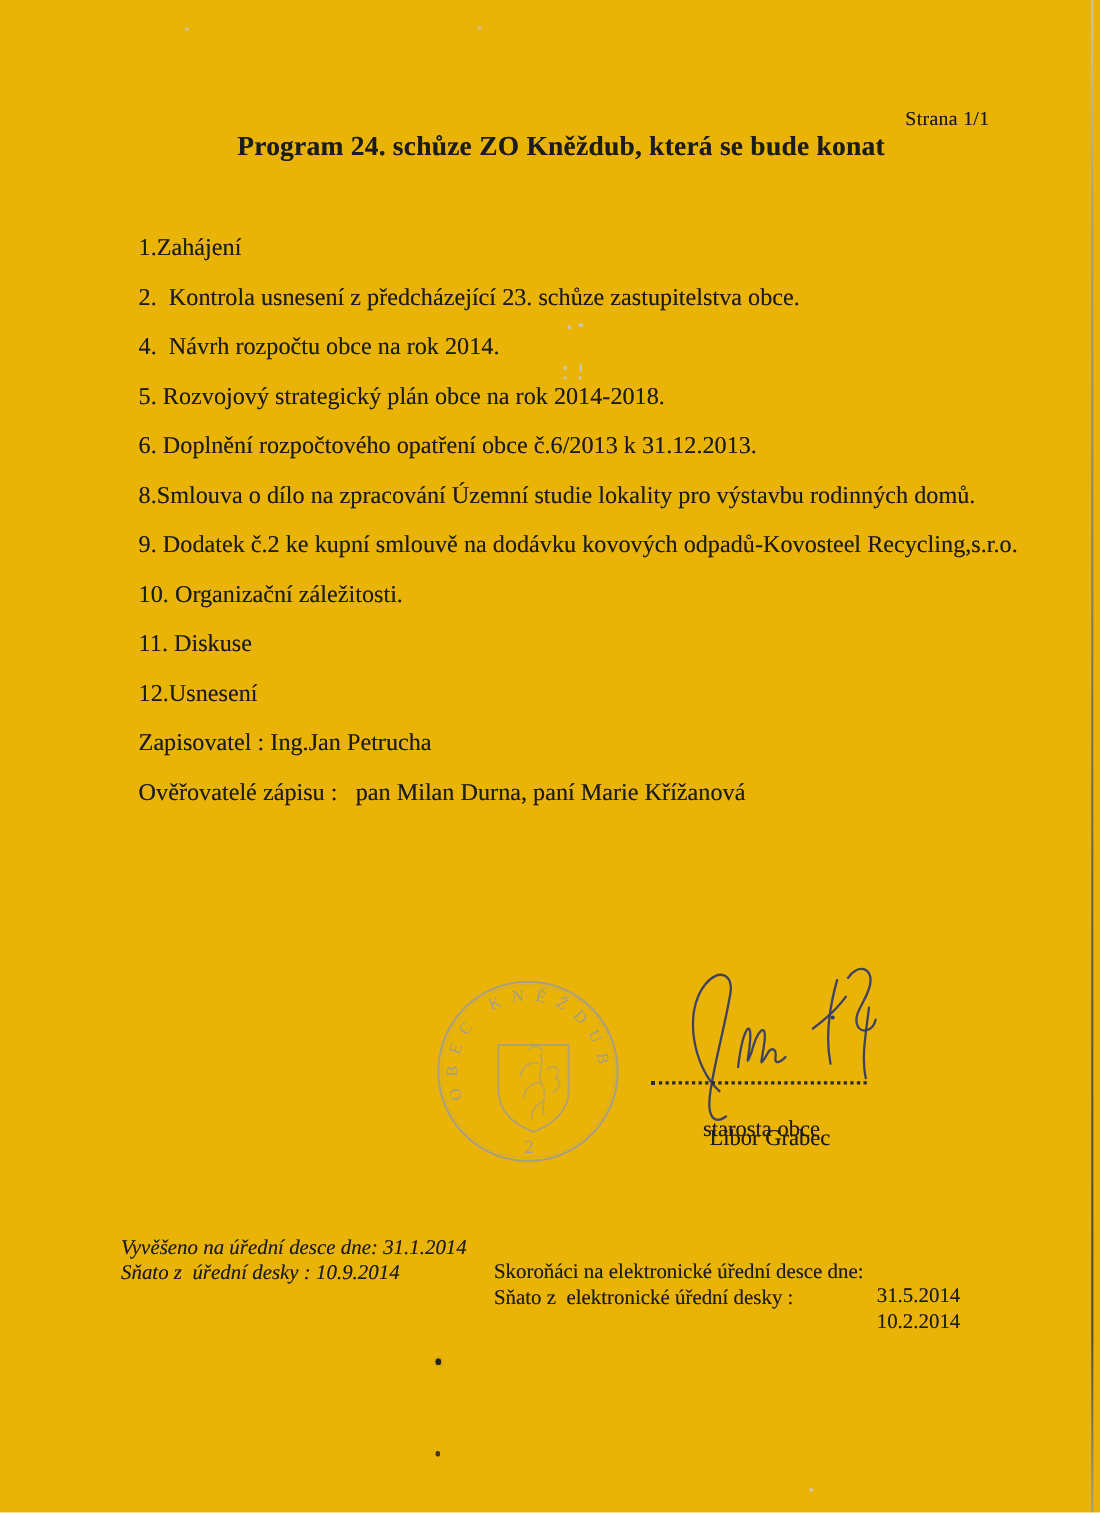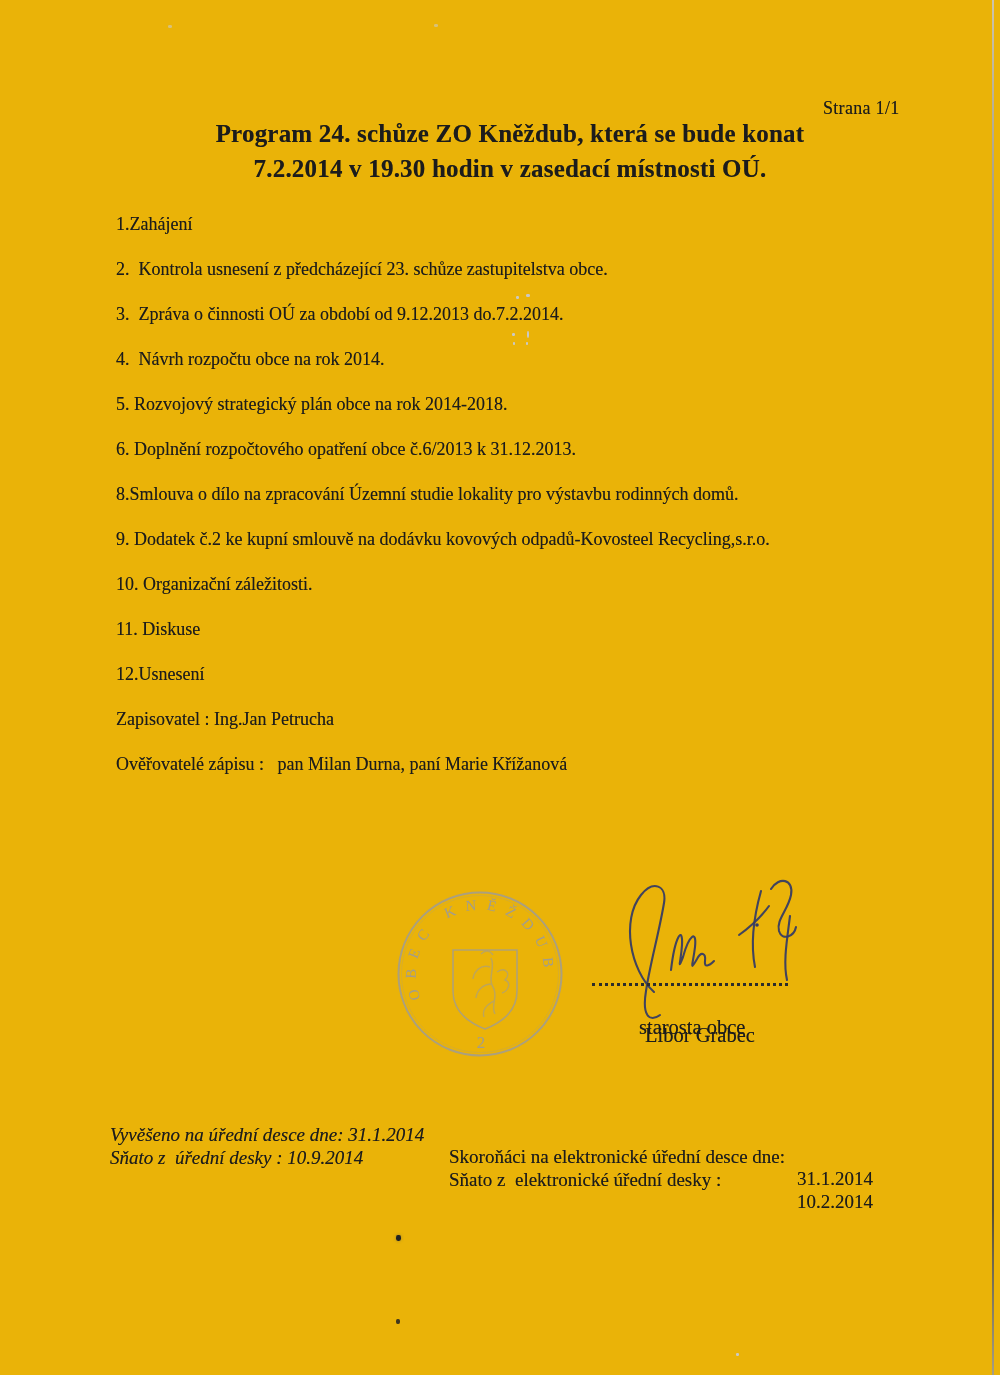--- a/index.html
+++ b/index.html
@@ -11,22 +11,22 @@
   }
   .scantext{ text-shadow:0 0 .5px rgba(30,30,30,.55); }
   #page-indicator{
     position:absolute;top:98px;left:823px;font-size:18px;letter-spacing:.3px;
   }
   #title-block{
     position:absolute;top:116px;left:20px;width:980px;text-align:center;
     font-weight:bold;font-size:25px;line-height:35px;letter-spacing:.2px;
   }
   #agenda-block{
-    position:absolute;top:202px;left:116px;width:780px;
-    font-size:18px;
+    position:absolute;top:202px;left:126px;width:780px;
+    font-size:22px;
   }
   .agenda-item,.sig-line{
     height:45px;line-height:45px;white-space:pre;
   }
   #stamp{position:absolute;left:395px;top:888px;width:170px;height:172px;}
   #stamp svg{display:block;}
   .stamp-stroke{stroke:var(--stamp,#9b9b9b);fill:none;}
   #signature-svg{position:absolute;left:608px;top:874px;width:190px;height:150px;}
   .ink{stroke:var(--ink,#323a66);fill:none;stroke-width:2.1;stroke-linecap:round;opacity:.92;}
   #dotted-line{
@@ -53,27 +53,25 @@
 </style>
 </head>
 <body>
 
 <div id="page">
 
   <div id="page-indicator" class="scantext">Strana 1/1</div>
 
   <div id="title-block">
     <div class="scantext">Program 24. schůze ZO Kněždub, která se bude konat</div>
-    <div class="scantext">7.2.2014 v 19.30 hodin v zasedací místnosti OÚ.</div>
   </div>
 
   <div id="agenda-block">
     <div class="agenda-item scantext">1.Zahájení</div>
     <div class="agenda-item scantext">2.  Kontrola usnesení z předcházející 23. schůze zastupitelstva obce.</div>
-    <div class="agenda-item scantext">3.  Zpráva o činnosti OÚ za období od 9.12.2013 do.7.2.2014.</div>
     <div class="agenda-item scantext">4.  Návrh rozpočtu obce na rok 2014.</div>
     <div class="agenda-item scantext">5. Rozvojový strategický plán obce na rok 2014-2018.</div>
     <div class="agenda-item scantext">6. Doplnění rozpočtového opatření obce č.6/2013 k 31.12.2013.</div>
     <div class="agenda-item scantext">8.Smlouva o dílo na zpracování Územní studie lokality pro výstavbu rodinných domů.</div>
     <div class="agenda-item scantext">9. Dodatek č.2 ke kupní smlouvě na dodávku kovových odpadů-Kovosteel Recycling,s.r.o.</div>
     <div class="agenda-item scantext">10. Organizační záležitosti.</div>
     <div class="agenda-item scantext">11. Diskuse</div>
     <div class="agenda-item scantext">12.Usnesení</div>
     <div class="sig-line scantext">Zapisovatel : Ing.Jan Petrucha</div>
     <div class="sig-line scantext">Ověřovatelé zápisu :   pan Milan Durna, paní Marie Křížanová</div>
@@ -112,21 +110,21 @@
     <path class="ink" d="M 182 42 C 179 66 175 88 179 106"></path>
   </svg>
 
   <div id="dotted-line"></div>
   <div id="signature-name" class="scantext">Libor Grabec</div>
   <div id="signature-role" class="scantext">starosta obce</div>
 
   <div class="footer-row" id="footer-row-1">
     <span class="f-left scantext">Vyvěšeno na úřední desce dne: 31.1.2014</span>
     <span class="f-mid scantext">Skoroňáci na elektronické úřední desce dne:</span>
-    <span class="f-right scantext">31.1.2014</span>
+    <span class="f-right scantext">31.5.2014</span>
   </div>
   <div class="footer-row" id="footer-row-2">
     <span class="f-left scantext">Sňato z  úřední desky : 10.9.2014</span>
     <span class="f-mid scantext">Sňato z  elektronické úřední desky :</span>
     <span class="f-right scantext">10.2.2014</span>
   </div>
 
   <div id="scan-edge-line"></div>
   <div class="speck sp-dark" style="left:396px;top:1235px;width:5px;height:6px;box-shadow:0 0 3px rgba(80,80,80,.5);"></div>
   <div class="speck sp-dark" style="left:396px;top:1319px;width:4px;height:5px;opacity:.85;"></div>

